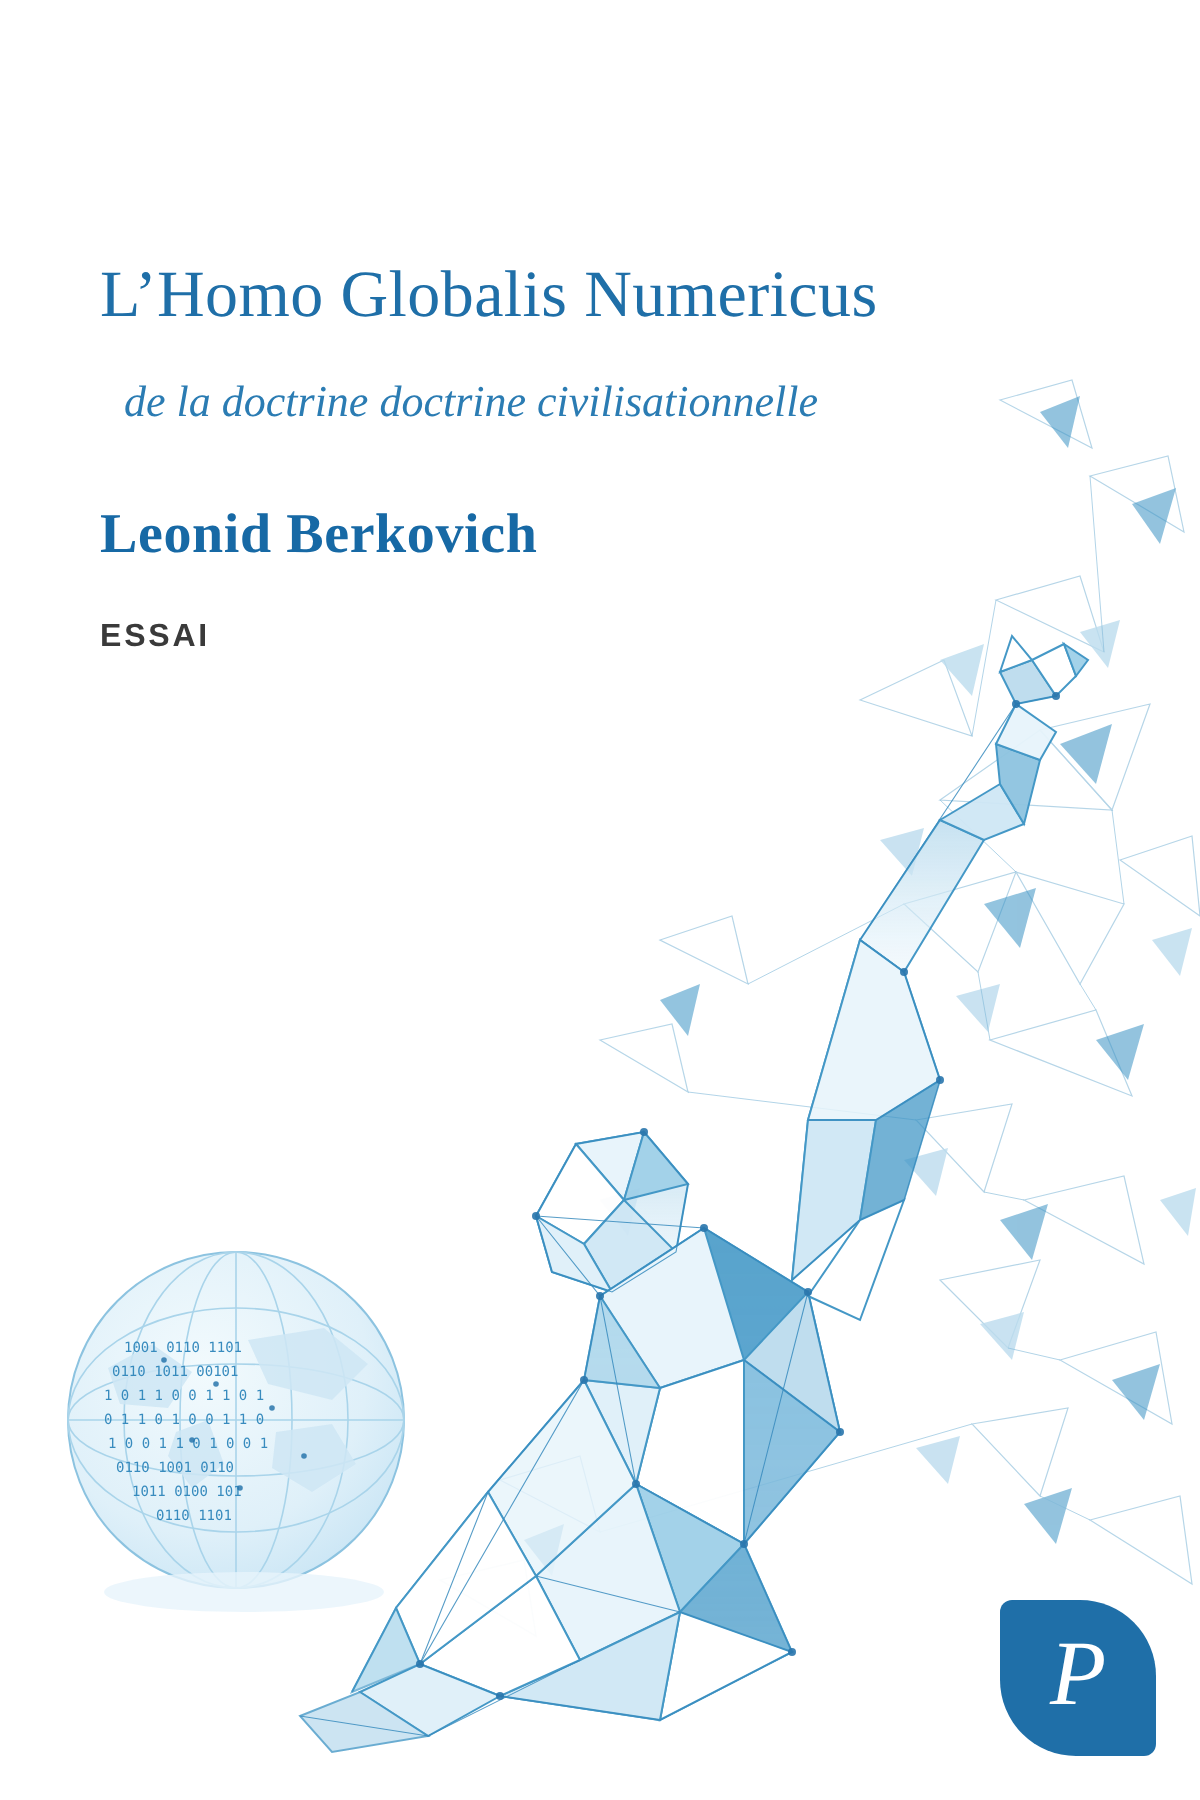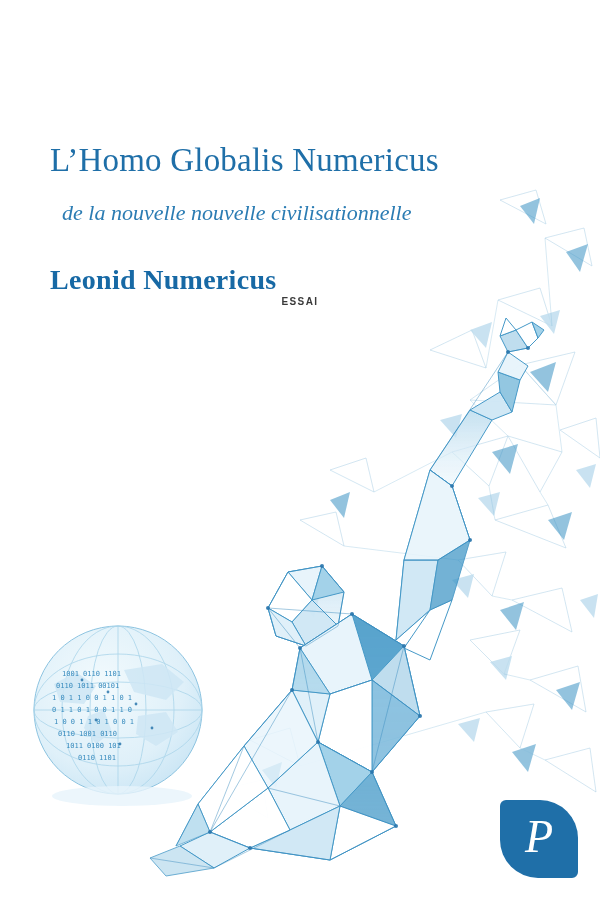--- a/index.html
+++ b/index.html
@@ -25,21 +25,21 @@
     top: 0;
     width: 600px;
     height: 900px;
     pointer-events: none;
   }
 
   
   .text-block {
     position: absolute;
     left: 50px;
-    top: 142px;
+    top: 130px;
     width: 500px;
   }
   .title {
     font-family: "Liberation Serif", serif;
     font-size: 33px;
     line-height: 1.15;
     color: #1f6fa8;
     font-weight: normal;
     letter-spacing: 0.2px;
     margin: 0 0 18px 0;
@@ -61,24 +61,24 @@
     font-family: "Liberation Serif", serif;
     font-weight: bold;
     font-size: 28px;
     color: #1769a5;
     margin: 36px 0 0 0;
     letter-spacing: 0.3px;
   }
   .genre {
     font-family: "Liberation Sans", sans-serif;
     font-weight: bold;
-    font-size: 10px;
+    font-size: 16px;
     letter-spacing: 1.4px;
     color: #3a3a3a;
-    text-align: center;
+    margin-top: 26px;
   }
 
   
   .publisher-logo {
     position: absolute;
     right: 22px;
     bottom: 22px;
     width: 78px;
     height: 78px;
   }
@@ -329,23 +329,23 @@
         <circle cx="2" cy="34" r="1.4"></circle>
       </g>
 
       <ellipse cx="4" cy="86" rx="70" ry="10" fill="#e7f4fb" opacity="0.8"></ellipse>
     </g>
   </svg>
 
   <div class="text-block">
     <h1 class="title">L’Homo Globalis Numericus</h1>
     <div class="subtitle">
-      <span class="line2">de la nouvelle nouvelle civilisationnelle</span>
+      <span class="line2">de la doctrine doctrine civilisationnelle</span>
     </div>
-    <div class="author">Leonid Numericus</div>
+    <div class="author">Leonid Berkovich</div>
     <div class="genre">ESSAI</div>
   </div>
 
   <div class="publisher-logo">
     <div class="badge">
       <div class="letter">P</div>
     </div>
   </div>
 
 </div>

